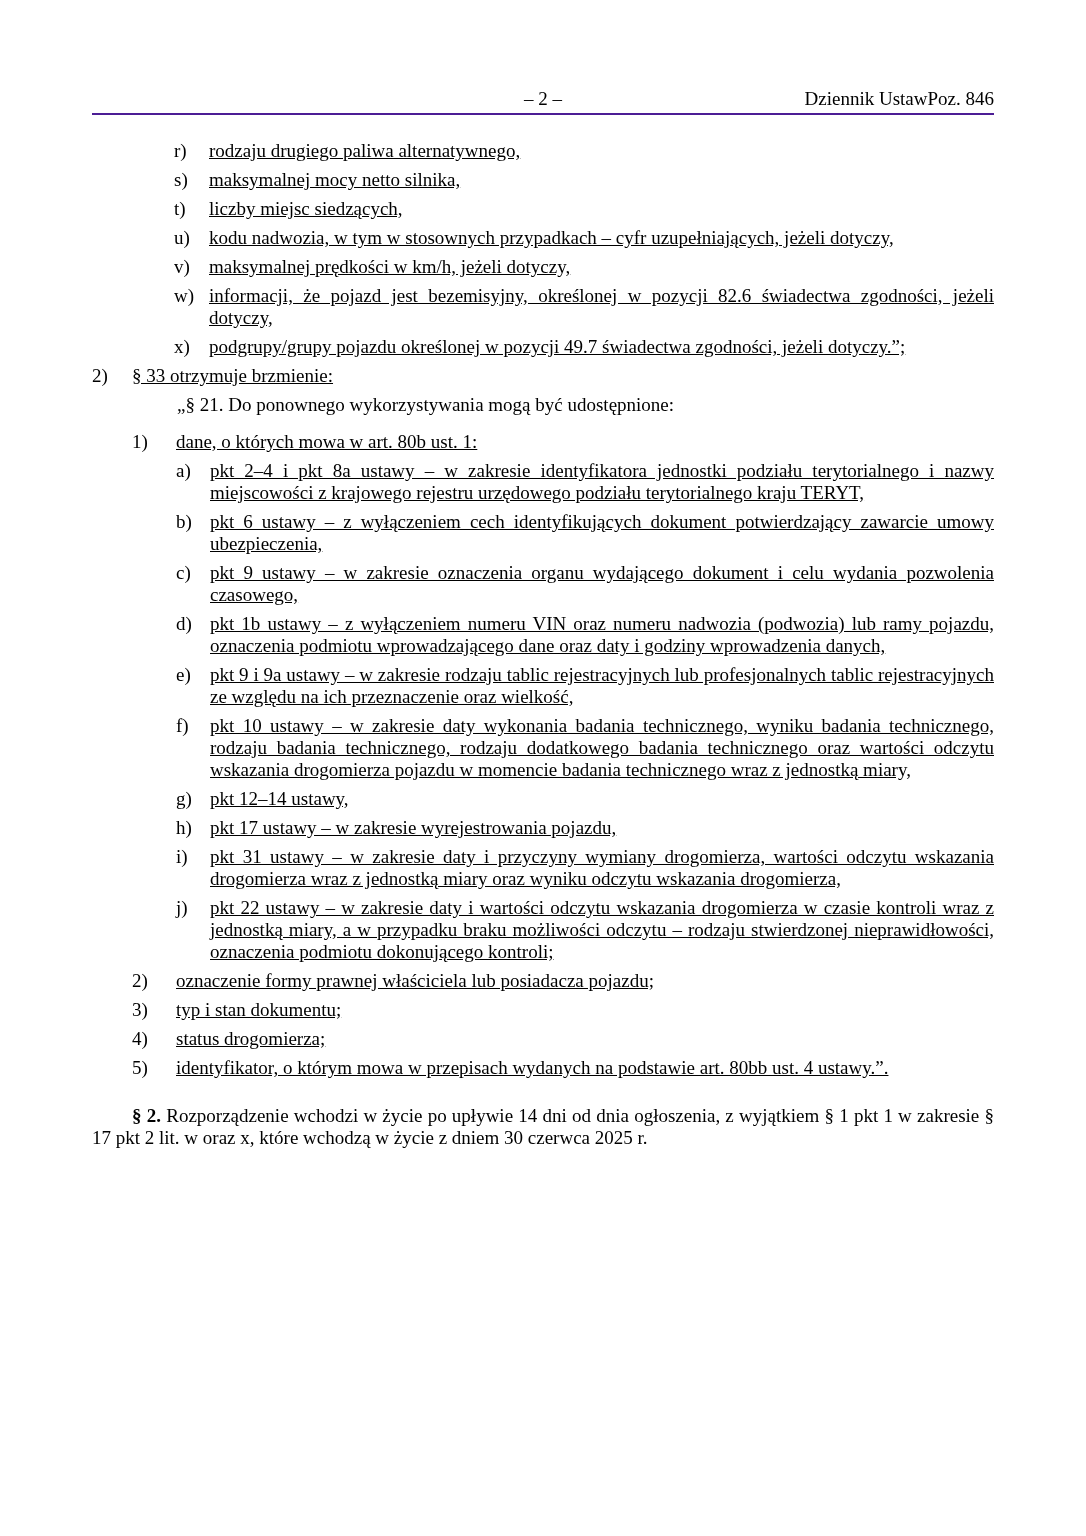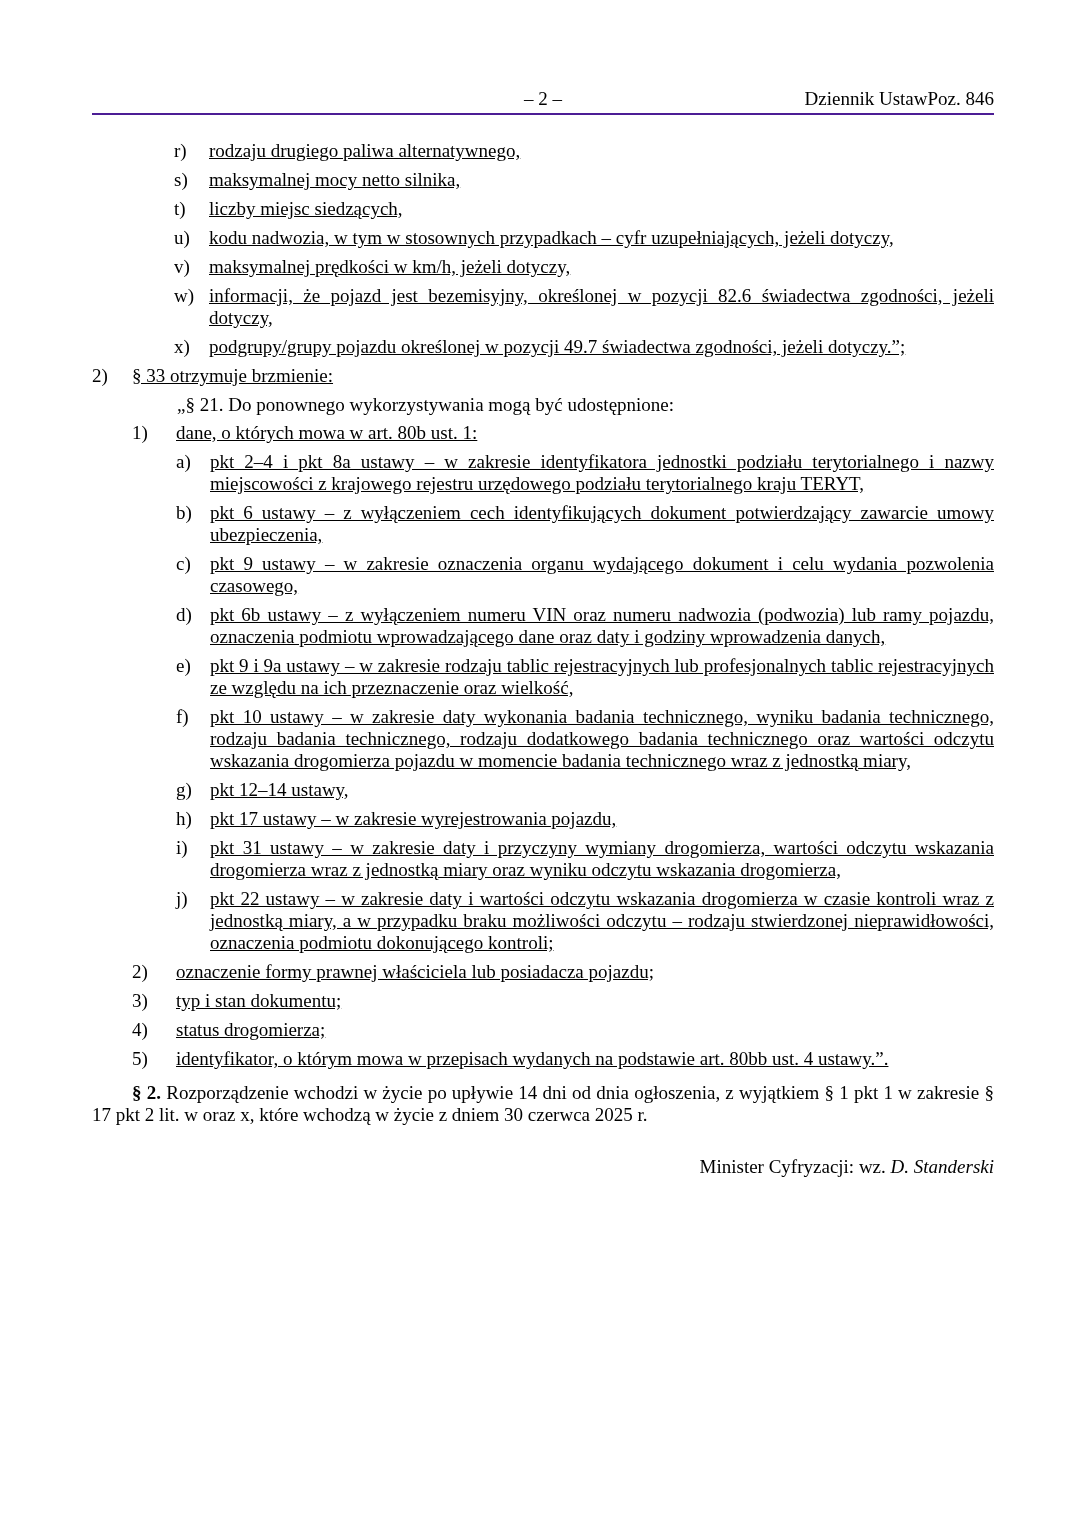--- a/index.html
+++ b/index.html
@@ -31,27 +31,27 @@
     display:flex;
     margin-bottom:7px;
   }
   .item .marker{flex:0 0 auto;}
   .item .txt{flex:1 1 auto;text-align:justify;text-decoration:underline;}
   
   .lvl-letter-top{margin-left:82px;}
   .lvl-letter-top .marker{width:35px;}
   .lvl-num-top{margin-left:0;}
   .lvl-num-top .marker{width:40px;}
-  .lvl-quote{margin-left:85px;margin-bottom:6px;}
+  .lvl-quote{margin-left:85px;margin-bottom:15px;}
   .lvl-num-sub{margin-left:40px;}
   .lvl-num-sub .marker{width:44px;}
   .lvl-letter-sub{margin-left:84px;}
   .lvl-letter-sub .marker{width:34px;}
   .closing-para{
-    margin-top:12px;
+    margin-top:26px;
     text-align:justify;
     text-indent:40px;
   }
   .signature{
     margin-top:30px;
     text-align:right;
   }
   .signature .name{font-style:italic;}
   .bold{font-weight:bold;}
 </style>
@@ -116,21 +116,21 @@
     <div class="item lvl-letter-sub">
       <span class="marker">b)</span>
       <span class="txt">pkt 6 ustawy – z wyłączeniem cech identyfikujących dokument potwierdzający zawarcie umowy ubezpieczenia,</span>
     </div>
     <div class="item lvl-letter-sub">
       <span class="marker">c)</span>
       <span class="txt">pkt 9 ustawy – w zakresie oznaczenia organu wydającego dokument i celu wydania pozwolenia czasowego,</span>
     </div>
     <div class="item lvl-letter-sub">
       <span class="marker">d)</span>
-      <span class="txt">pkt 6b ustawy – z wyłączeniem numeru VIN oraz numeru nadwozia (podwozia) lub ramy pojazdu, oznaczenia podmiotu wprowadzającego dane oraz daty i godziny wprowadzenia danych,</span>
+      <span class="txt">pkt 1b ustawy – z wyłączeniem numeru VIN oraz numeru nadwozia (podwozia) lub ramy pojazdu, oznaczenia podmiotu wprowadzającego dane oraz daty i godziny wprowadzenia danych,</span>
     </div>
     <div class="item lvl-letter-sub">
       <span class="marker">e)</span>
       <span class="txt">pkt 9 i 9a ustawy – w zakresie rodzaju tablic rejestracyjnych lub profesjonalnych tablic rejestracyjnych ze względu na ich przeznaczenie oraz wielkość,</span>
     </div>
     <div class="item lvl-letter-sub">
       <span class="marker">f)</span>
       <span class="txt">pkt 10 ustawy – w zakresie daty wykonania badania technicznego, wyniku badania technicznego, rodzaju badania technicznego, rodzaju dodatkowego badania technicznego oraz wartości odczytu wskazania drogomierza pojazdu w momencie badania technicznego wraz z jednostką miary,</span>
     </div>
     <div class="item lvl-letter-sub">
@@ -162,16 +162,15 @@
       <span class="marker">4)</span>
       <span class="txt">status drogomierza;</span>
     </div>
     <div class="item lvl-num-sub">
       <span class="marker">5)</span>
       <span class="txt">identyfikator, o którym mowa w przepisach wydanych na podstawie art. 80bb ust. 4 ustawy.”.</span>
     </div>
 
     <p class="closing-para"><span class="bold">§ 2.</span><span> Rozporządzenie wchodzi w życie po upływie 14 dni od dnia ogłoszenia, z wyjątkiem § 1 pkt 1 w zakresie § 17 pkt 2 lit. w oraz x, które wchodzą w życie z dniem 30 czerwca 2025 r.</span></p>
 
-    <p class="signature"><span>Minister Cyfryzacji: wz. </span><span class="name">D. Standerski</span></p>
 
   </main>
 </div>
 
 </body></html>

